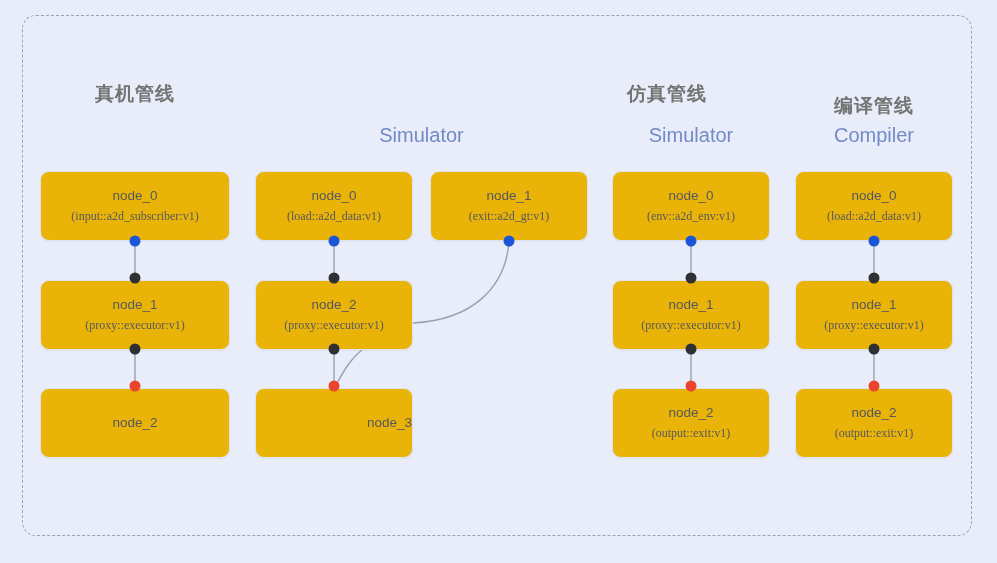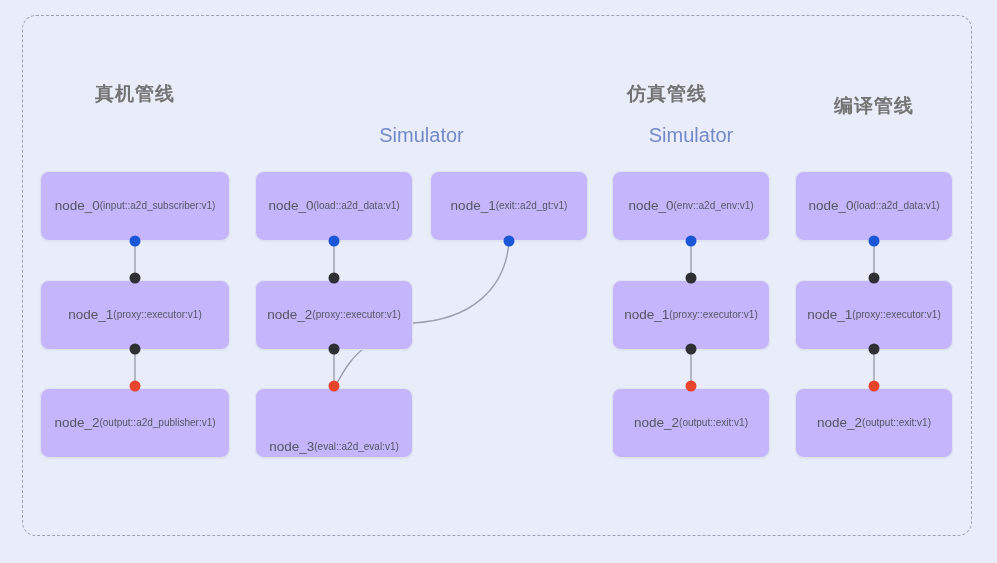--- a/index.html
+++ b/index.html
@@ -45,39 +45,41 @@
     position: absolute;
     text-align: center;
     color: #7389c8;
     font-size: 20px;
     font-weight: normal;
     white-space: nowrap;
   }
   .node {
     position: absolute;
     box-sizing: border-box;
-    background: #c4b5fd;
+    background: #eab308;
     border: 1px solid #dfe3ec;
     border-radius: 9px;
     display: flex;
+    flex-direction: column;
     align-items: center;
     justify-content: center;
     box-shadow: 0 1px 2px rgba(60,70,110,0.06);
   }
   .node-title {
     font-size: 13.5px;
     color: #55585f;
     line-height: 20px;
     white-space: nowrap;
   }
   .node-sub {
-    font-size: 10px;
+    font-size: 12px;
     color: #55585f;
     line-height: 20px;
     white-space: nowrap;
+    font-family: Liberation Serif, serif;
   }
   .port {
     position: absolute;
     width: 11px;
     height: 11px;
     border-radius: 50%;
     transform: translate(-50%, -50%);
   }
   .port.blue   { background: #1a56d6; }
   .port.dark   { background: #2f3033; }
@@ -104,20 +106,21 @@
   <div class="dashed-frame"></div>
 
   <div class="col-header" style="left:40px; top:64px; width:190px;">真机管线</div>
 
   <div class="col-subheader" style="left:255px; top:124px; width:333px;">Simulator</div>
 
   <div class="col-header" style="left:588px; top:64px; width:158px;">仿真管线</div>
   <div class="col-subheader" style="left:612px; top:124px; width:158px;">Simulator</div>
 
   <div class="col-header" style="left:795px; top:76px; width:158px;">编译管线</div>
+  <div class="col-subheader" style="left:795px; top:124px; width:158px;">Compiler</div>
 
   <svg class="links" viewBox="0 0 997 563">
 
     <line x1="135" y1="241" x2="135" y2="278"></line>
     <line x1="135" y1="349" x2="135" y2="386"></line>
 
     <line x1="334" y1="241" x2="334" y2="278"></line>
     <line x1="334" y1="349" x2="334" y2="386"></line>
     <path d="M 509 242 C 505 290 470 320 413 323"></path>
     <path d="M 366 347 C 352 356 343 372 336 385"></path>
@@ -132,38 +135,36 @@
   <div class="node" style="left:40px; top:171px; width:190px; height:70px;">
     <div class="node-title">node_0</div>
     <div class="node-sub">(input::a2d_subscriber:v1)</div>
   </div>
   <div class="node" style="left:40px; top:280px; width:190px; height:70px;">
     <div class="node-title">node_1</div>
     <div class="node-sub">(proxy::executor:v1)</div>
   </div>
   <div class="node" style="left:40px; top:388px; width:190px; height:70px;">
     <div class="node-title">node_2</div>
-    <div class="node-sub">(output::a2d_publisher:v1)</div>
   </div>
 
   <div class="node" style="left:255px; top:171px; width:158px; height:70px;">
     <div class="node-title">node_0</div>
     <div class="node-sub">(load::a2d_data:v1)</div>
   </div>
   <div class="node" style="left:430px; top:171px; width:158px; height:70px;">
     <div class="node-title">node_1</div>
     <div class="node-sub">(exit::a2d_gt:v1)</div>
   </div>
   <div class="node" style="left:255px; top:280px; width:158px; height:70px;">
     <div class="node-title">node_2</div>
     <div class="node-sub">(proxy::executor:v1)</div>
   </div>
   <div class="node" style="left:255px; top:388px; width:158px; height:70px;align-items:flex-end;">
     <div class="node-title">node_3</div>
-    <div class="node-sub">(eval::a2d_eval:v1)</div>
   </div>
 
   <div class="node" style="left:612px; top:171px; width:158px; height:70px;">
     <div class="node-title">node_0</div>
     <div class="node-sub">(env::a2d_env:v1)</div>
   </div>
   <div class="node" style="left:612px; top:280px; width:158px; height:70px;">
     <div class="node-title">node_1</div>
     <div class="node-sub">(proxy::executor:v1)</div>
   </div>

